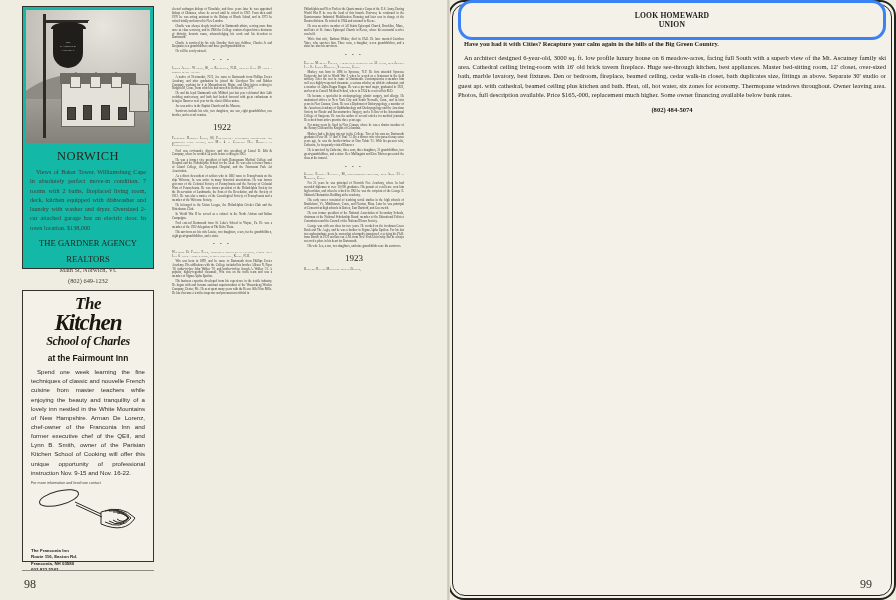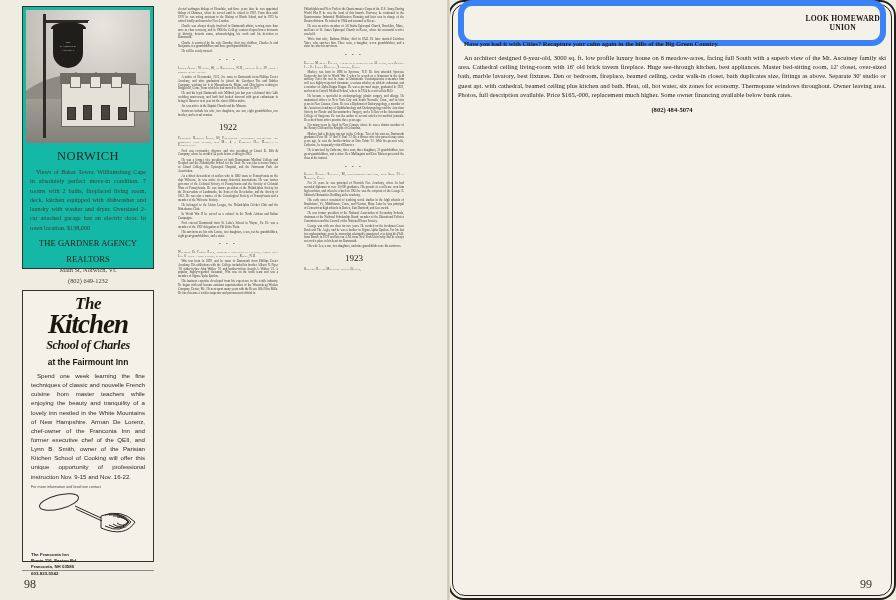--- a/index.html
+++ b/index.html
@@ -69,21 +69,21 @@
     font-size:6.2px;line-height:1.5;text-align:justify;padding:0 7px;color:#403e37;text-indent:6px;}
   #gardner-ad .firm{text-align:center;font-size:8.6px;line-height:1.18;margin-top:6px;color:#26251f;}
   #gardner-ad .addr{text-align:center;font-size:6.4px;line-height:1.35;margin-top:2px;color:#403e37;}
 
   
   #parisian-ad{left:22px;top:290px;width:132px;height:272px;border:1px solid #33322d;background:#f3f1e8;}
   .pk-logo{padding:5px 6px 0;text-align:center;}
   .pk-the{font-family:"Liberation Serif",serif;font-weight:bold;font-size:17px;line-height:.95;color:#19180f;
     font-style:italic;letter-spacing:-.5px;}
   .pk-par{font-weight:bold;font-size:23px;line-height:.9;letter-spacing:-1px;color:#19180f;font-style:italic;}
-  .pk-kit{font-weight:bold;font-size:27px;line-height:.95;letter-spacing:-1px;color:#19180f;font-style:italic;}
+  .pk-kit{font-weight:bold;font-size:23px;line-height:.95;letter-spacing:-1px;color:#19180f;font-style:italic;}
   .pk-school{font-weight:bold;font-size:12px;line-height:1.1;color:#19180f;font-style:italic;letter-spacing:-.3px;margin-top:1px;}
   .pk-inn{font-family:"Liberation Sans",sans-serif;font-weight:bold;font-size:8.4px;text-align:center;margin:5px 0 4px;color:#19180f;}
   .pk-copy{font-family:"Liberation Sans",sans-serif;font-size:6.1px;line-height:1.5;text-align:justify;
     padding:0 8px;color:#2e2d28;text-indent:6px;}
   .pk-contact{font-family:"Liberation Sans",sans-serif;font-size:3.7px;padding:4px 8px 0;color:#4a4843;}
   .whisk{position:relative;height:62px;margin:1px 8px 0;}
   .whisk svg{position:absolute;left:4px;top:0;}
   .pk-addr{font-family:"Liberation Sans",sans-serif;font-weight:bold;font-size:4.4px;line-height:1.45;padding:0 8px;color:#1f1e1a;}
 
   
@@ -117,21 +117,21 @@
   .proctor-name{text-align:center;font-size:9.6px;line-height:1.25;color:#1b1a16;}
   .proctor-name2{text-align:center;font-size:10.2px;line-height:1.25;color:#1b1a16;}
   .wms-head{font-family:"Liberation Sans",sans-serif;font-weight:bold;font-size:10px;color:#1b1a16;}
   .wms-sub{font-family:"Liberation Sans",sans-serif;font-weight:bold;font-size:5px;text-align:center;color:#1b1a16;}
 
   
   #look-homeward{left:762px;top:8px;width:124px;height:272px;}
   .lh-frame{position:absolute;inset:0;border:2.5px solid #23221d;border-radius:16px;background:#f3f1e8;}
   .lh-frame2{position:absolute;inset:4px;border:1px solid #23221d;border-radius:13px;}
   .lh-tab{position:absolute;left:10px;right:10px;top:-0px;height:34px;background:#f3f1e8;
-     border:6px solid #3b82f6;border-radius:14px;display:flex;align-items:center;justify-content:flex-end;}
+     border:3px solid #3b82f6;border-radius:14px;display:flex;align-items:center;justify-content:center;}
   .lh-tab span{font-size:7.6px;font-weight:bold;text-align:center;line-height:1.25;letter-spacing:.2px;color:#1b1a16;}
   .lh-body{position:absolute;left:10px;right:10px;top:40px;bottom:8px;}
   .lh-lead{font-size:6.4px;font-weight:bold;line-height:1.4;text-align:justify;text-indent:6px;color:#1f1e19;}
   .lh-copy{font-size:6.5px;line-height:1.42;text-align:justify;text-indent:6px;margin-top:4px;color:#26251f;}
   .lh-phone{font-size:6.6px;font-weight:bold;text-align:center;margin-top:7px;color:#1b1a16;}
 
   
   .folio{position:absolute;bottom:8px;font-size:12px;color:#33322c;}
   .folio.l{left:24px;}
   .folio.r{right:24px;}
@@ -205,21 +205,21 @@
         <div>The Franconia Inn</div>
         <div>Route 116, Easton Rd.</div>
         <div>Franconia, NH 03580</div>
         <div>603-823-5542</div>
       </div>
     </div>
 
     <div class="rule" style="left:22px;top:570px;width:132px;"></div>
     <div class="folio l">98</div>
 
-    <div class="col body-text" style="left:178px;top:8px;width:100px;height:562px;">
+    <div class="col body-text" style="left:172px;top:8px;width:100px;height:562px;">
       <p class="noind">elected suffragan bishop of Honolulu, and three years later he was appointed bishop of Okinawa, where he served until he retired in 1967. From then until 1970 he was acting assistant to the Bishop of Rhode Island, and in 1972 he retired totally and moved to New London.</p>
       <p>Charlie was always deeply involved in Dartmouth affairs, serving more than once as class secretary, and in 1966 the College conferred upon him a doctorate of divinity, honoris causa, acknowledging his work and his devotion to Dartmouth.</p>
       <p>Charlie is survived by his wife Dorothy, their two children, Charles Jr. and Benjamin; ten grandchildren; and three great-grandchildren.</p>
       <p>He will be sorely missed.</p>
       <div class="dots">• • •</div>
       <p class="noind smallcaps">Joseph Alcott Walker, 80, of Rochester, N.H., died on June 29 after a sudden heart attack.</p>
       <p>A native of Newmarket, N.H., Joe came to Dartmouth from Phillips Exeter Academy, and after graduation he joined the Goodyear Tire and Rubber Company, working for it in Massachusetts, Maine, and Ohio before retiring to Ridgefield, Conn., from which he had moved to Rochester in 1977.</p>
       <p>He and his loyal Dartmouth wife Mildred just last year celebrated their 54th wedding anniversary, and both had looked forward with great enthusiasm to being in Hanover next year for the class's 60th reunion.</p>
       <p>Joe was active in the Baptist Church and the Masons.</p>
       <p>Survivors include his wife, two daughters, one son, eight grandchildren, one brother, and several cousins.</p>

